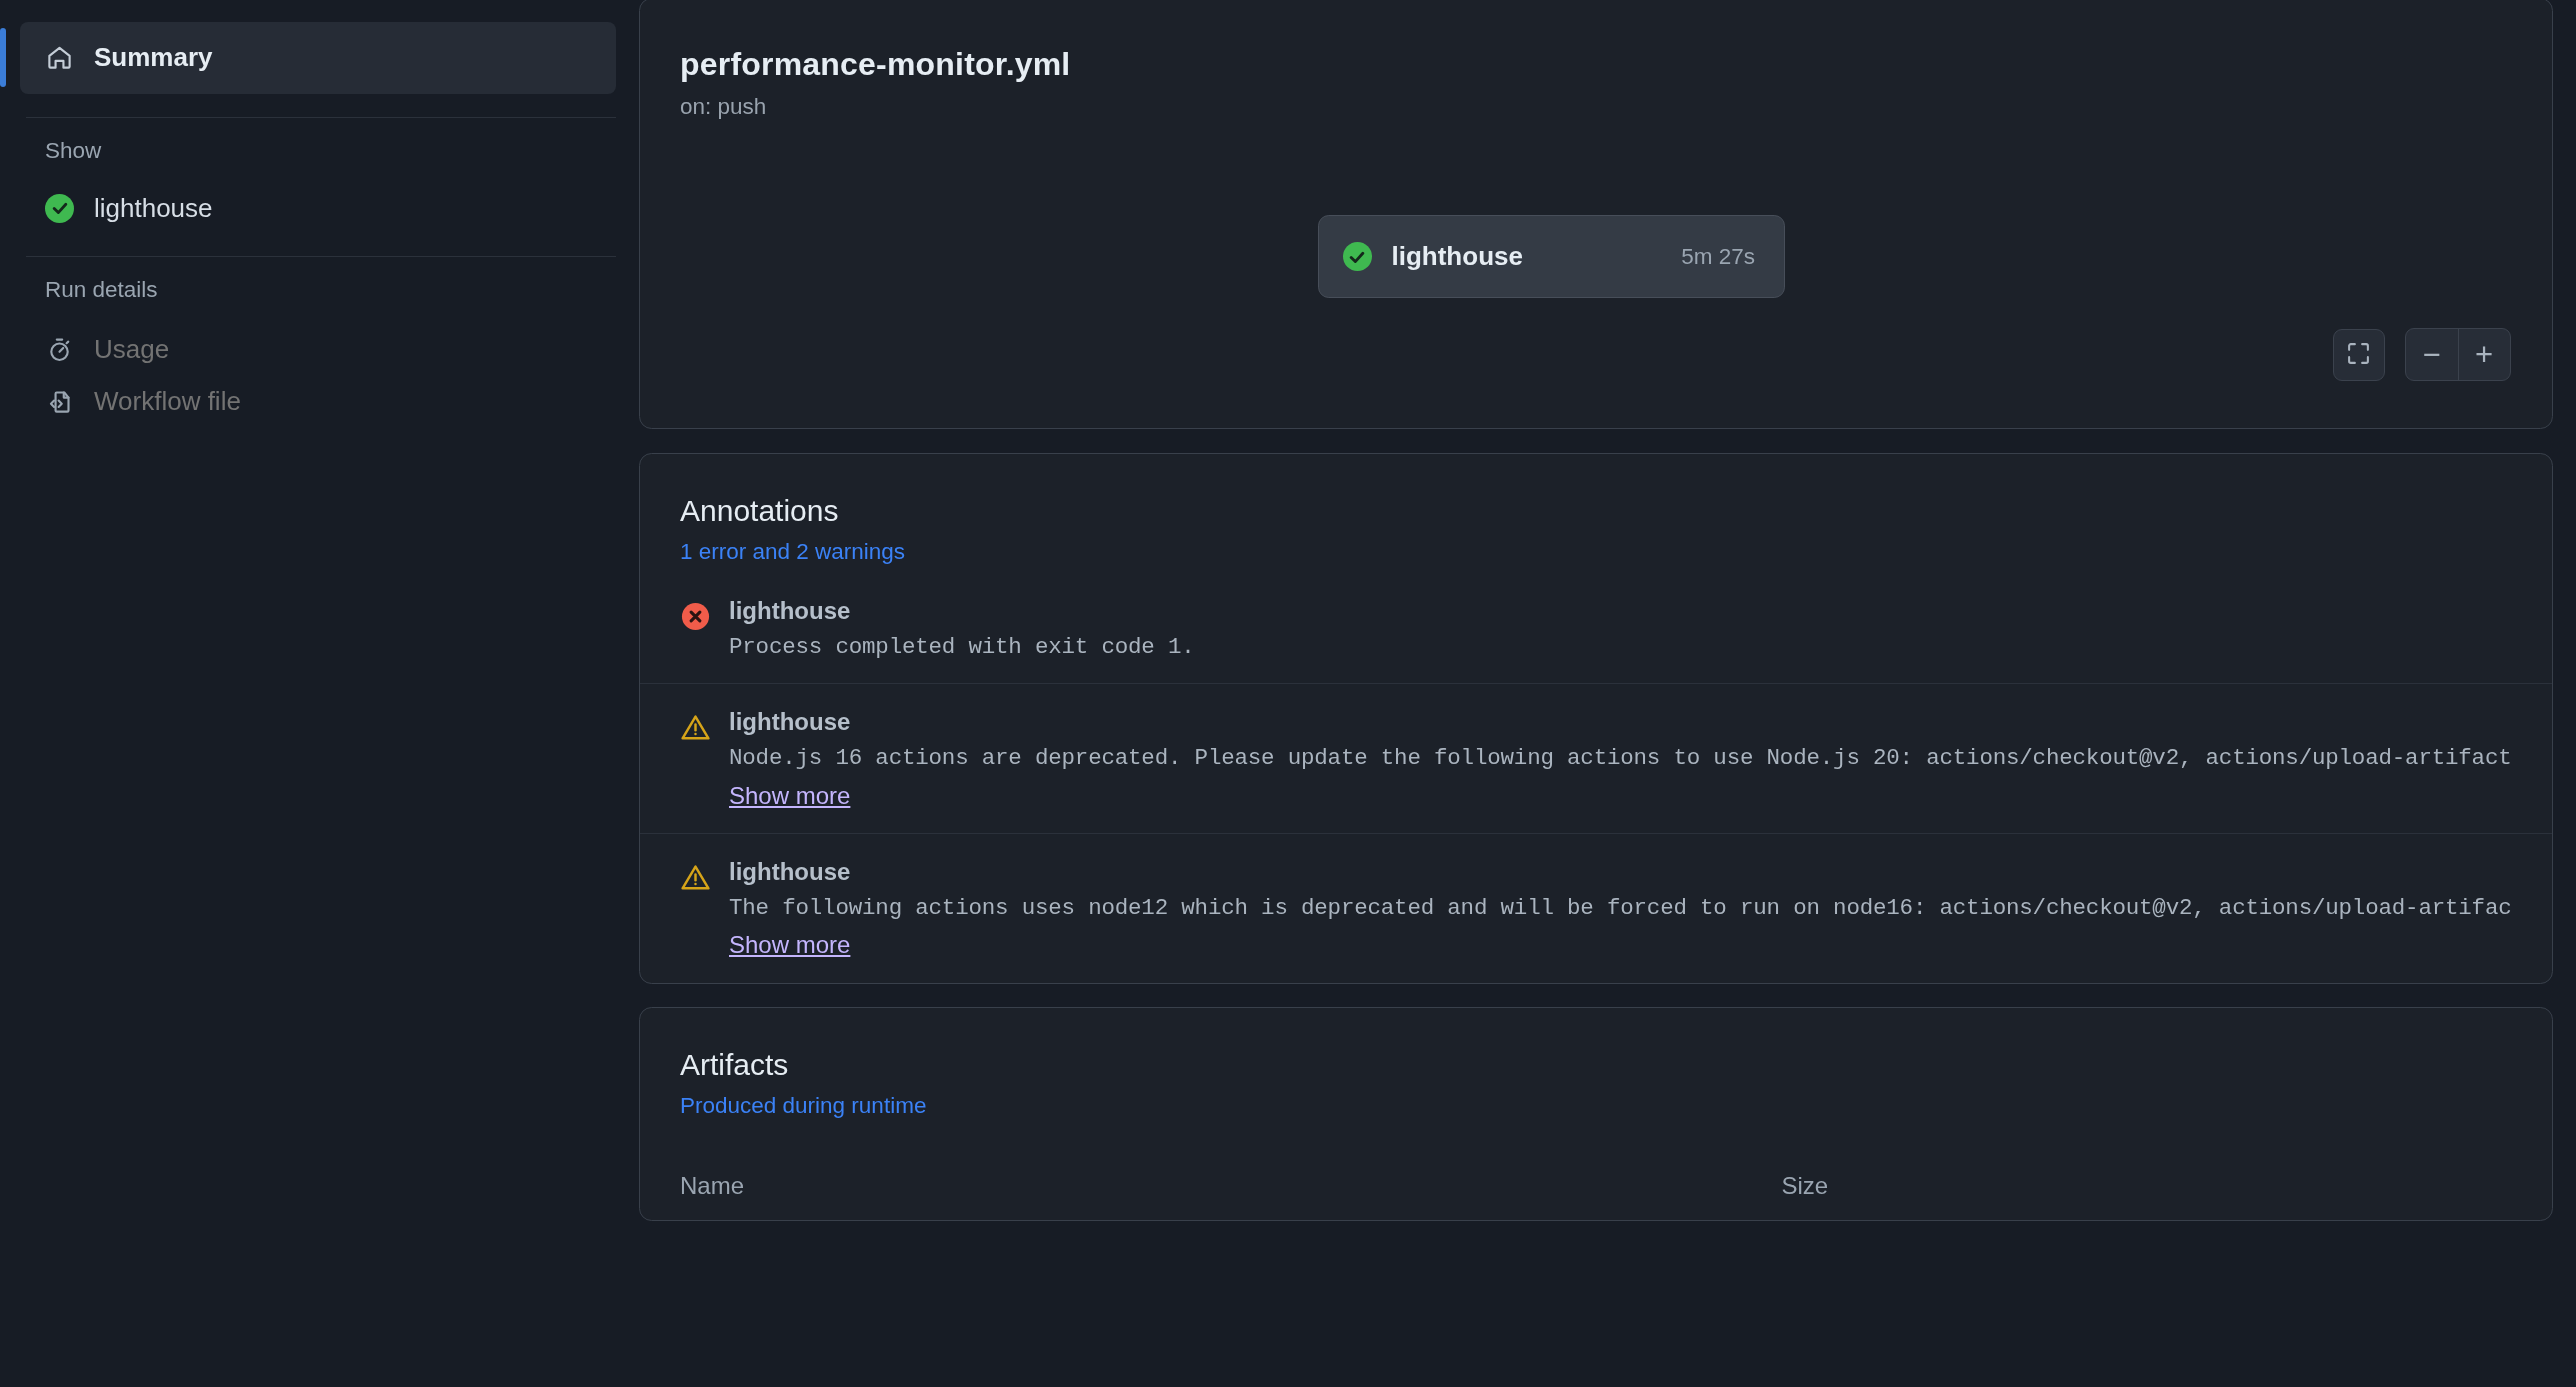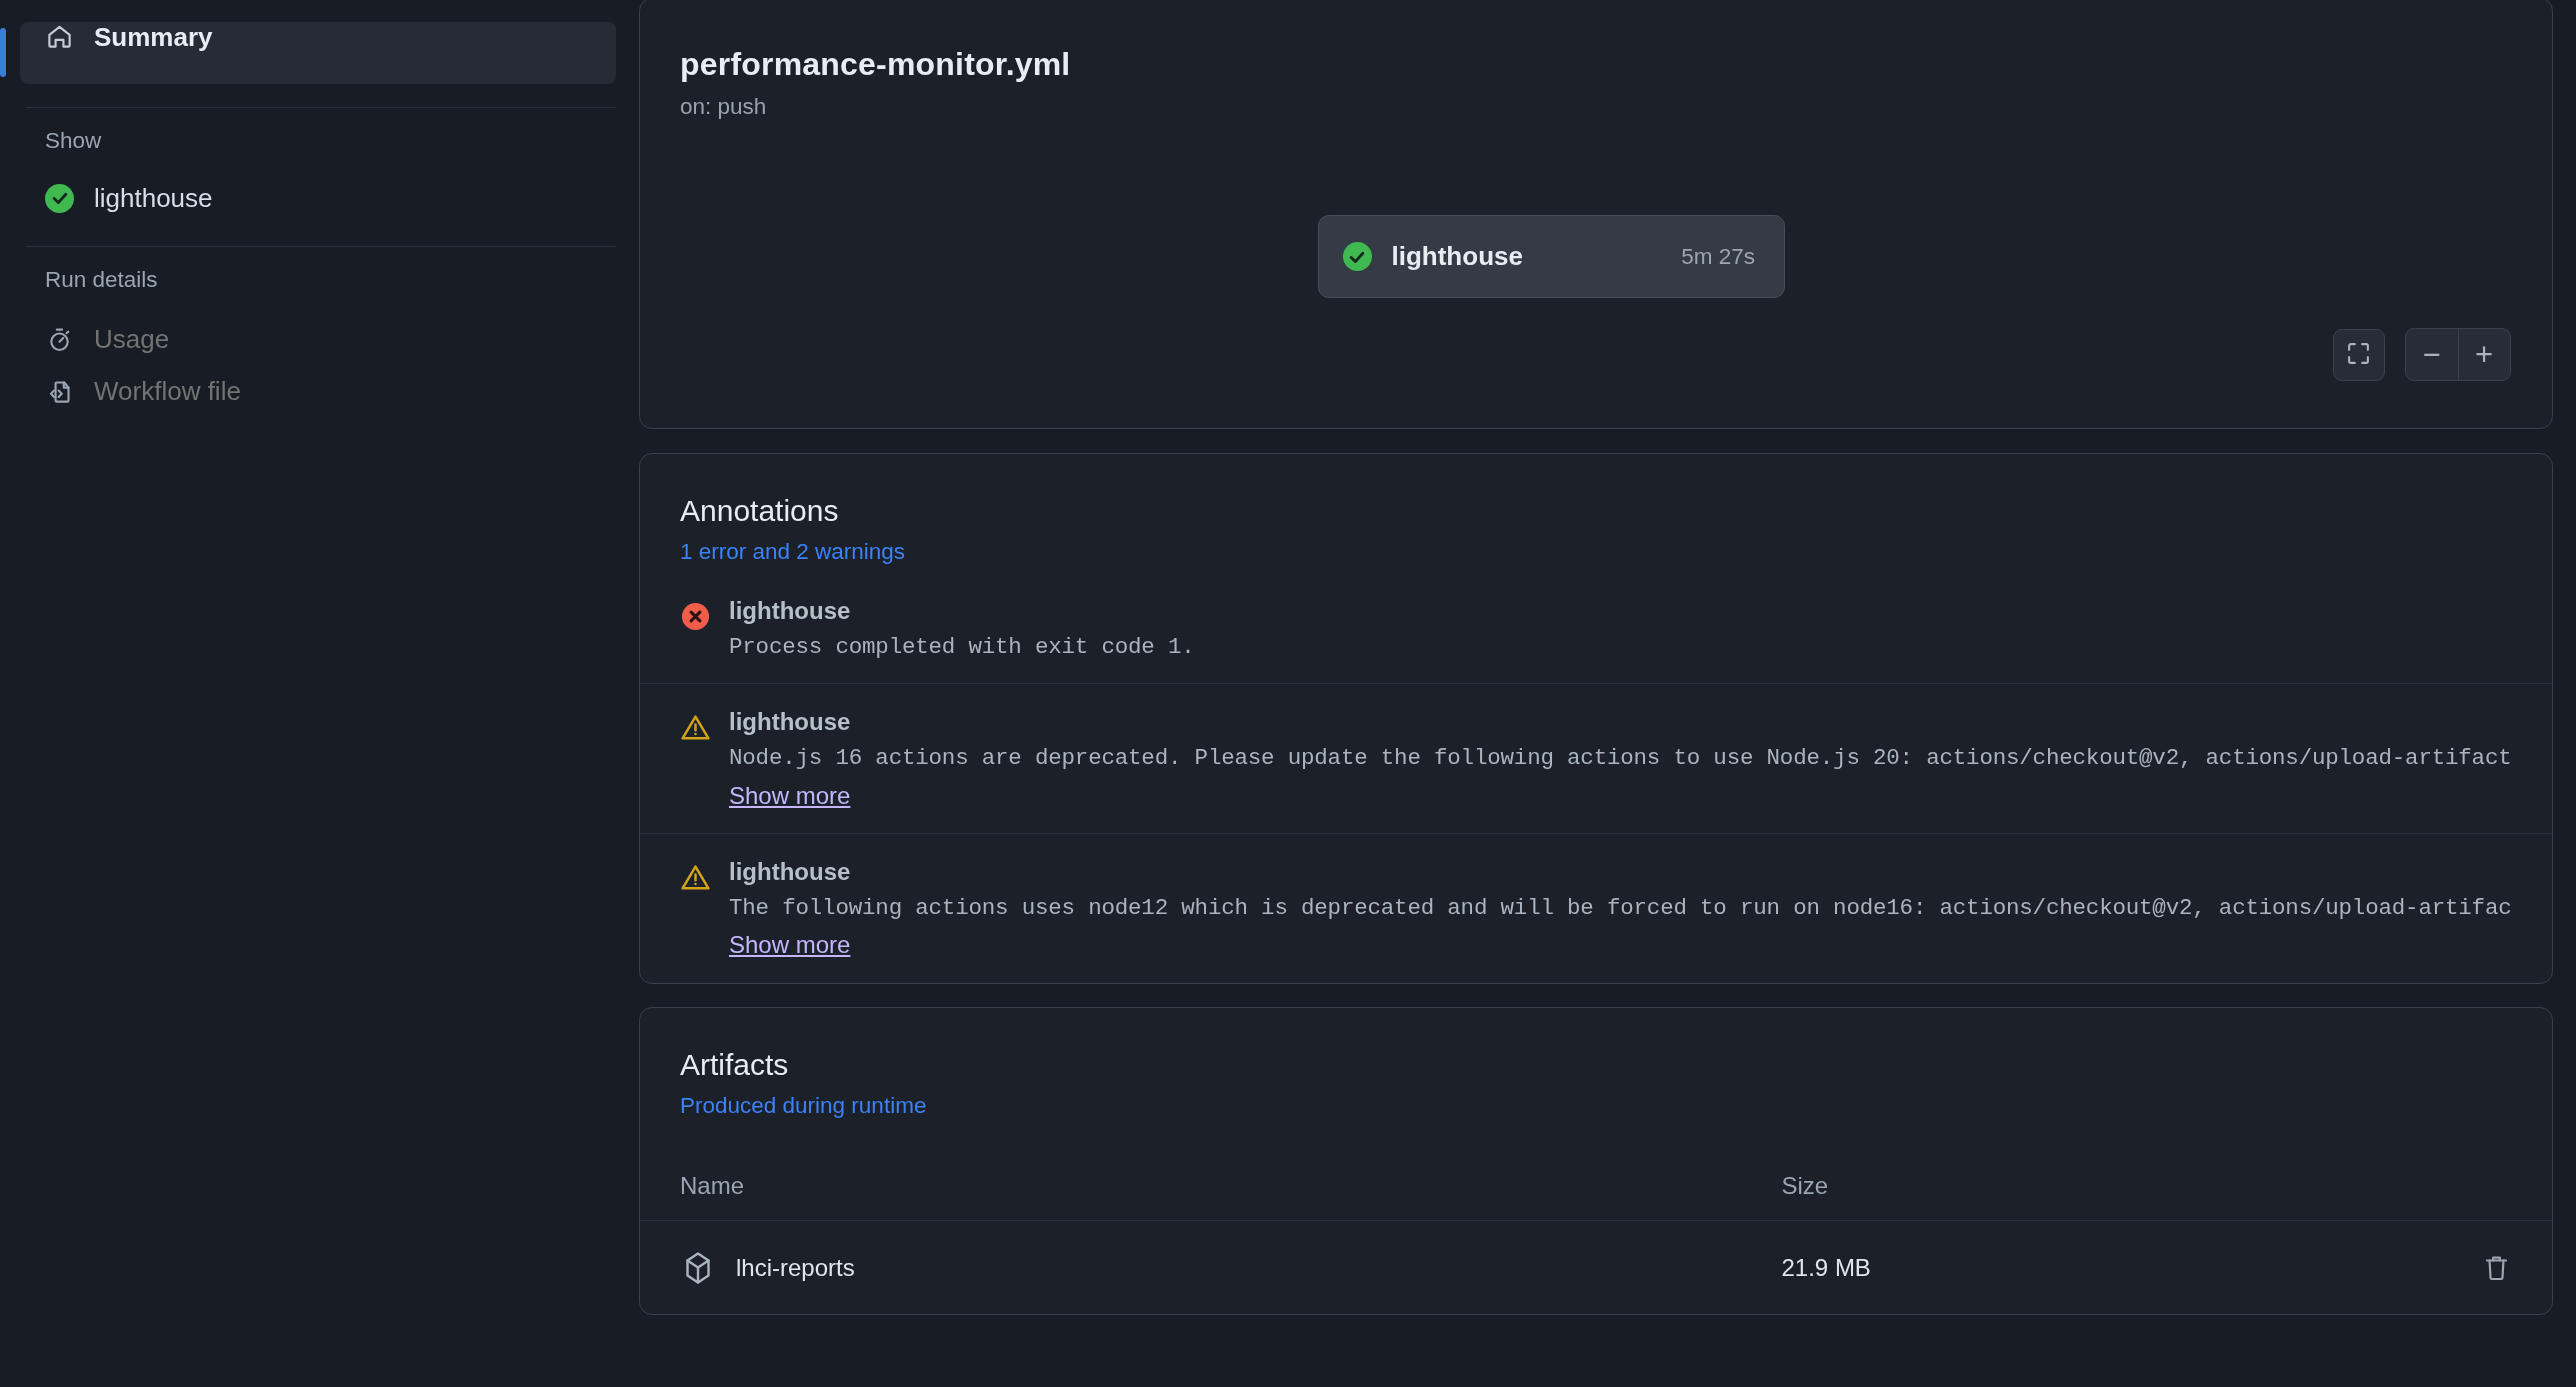--- a/index.html
+++ b/index.html
@@ -24,22 +24,23 @@
     width: 639px;
     flex: 0 0 639px;
     height: 1387px;
     background: #171c25;
     padding: 21.6px 23.5px 0 20px;
   }
 
   .side-item {
     position: relative;
     display: flex;
+    align-items: center;
     gap: 20px;
-    height: 62px;
+    height: 72px;
     padding: 0 18px 0 25px;
     border-radius: 8px;
     color: #c9d1d9;
     font-size: 26px;
   }
   .side-item.active {
     background: #262c36;
     font-weight: bold;
     color: #e6edf3;
   }
@@ -396,42 +397,18 @@
 
       <div class="art-table">
         <div class="art-head-row">
           <div class="art-col-name">
               <span class="art-th">Name</span>
             </div>
           <div class="art-col-size"><span class="art-th">Size</span></div>
           <div class="art-col-act"></div>
         </div>
 
-        <div class="art-row">
-          <div class="art-col-name">
-            <span class="art-icon">
-              <svg viewBox="0 0 24 24" fill="none" stroke="currentColor" stroke-width="1.6" stroke-linecap="round" stroke-linejoin="round">
-                <path d="M12 2.4 19 7v10l-7 4.6L5 17V7z"></path>
-                <path d="M5 7l7 4.6L19 7"></path>
-                <path d="M12 11.6v10"></path>
-              </svg>
-            </span>
-            <span class="art-name">lhci-reports</span>
-          </div>
-          <div class="art-col-size">
-            <span class="art-size">21.9 MB</span>
-          </div>
-          <div class="art-col-act">
-            <span class="trash-icon">
-              <svg viewBox="0 0 24 24" fill="none" stroke="currentColor" stroke-width="1.7" stroke-linecap="round" stroke-linejoin="round">
-                <path d="M4.6 6.6h14.8"></path>
-                <path d="M9.4 6.6V4.4h5.2v2.2"></path>
-                <path d="M6.6 6.6 7.4 20a1 1 0 0 0 1 .9h7.2a1 1 0 0 0 1-.9l.8-13.4"></path>
-              </svg>
-            </span>
-          </div>
-        </div>
       </div>
     </section>
 
   </main>
 </div>
 
 
 </body></html>

